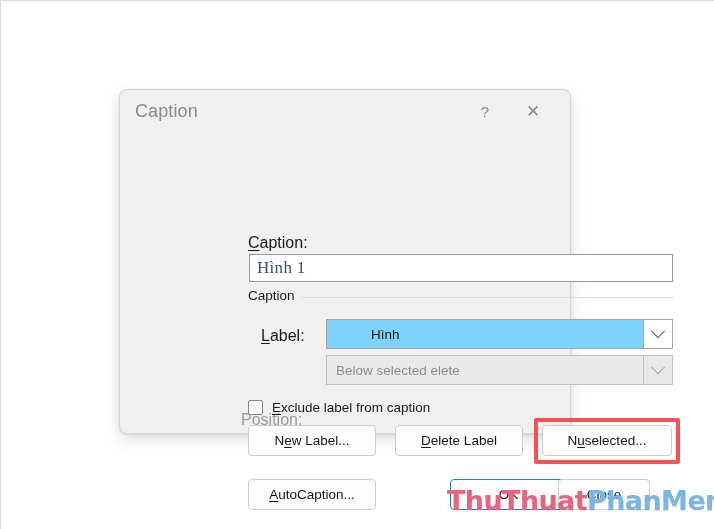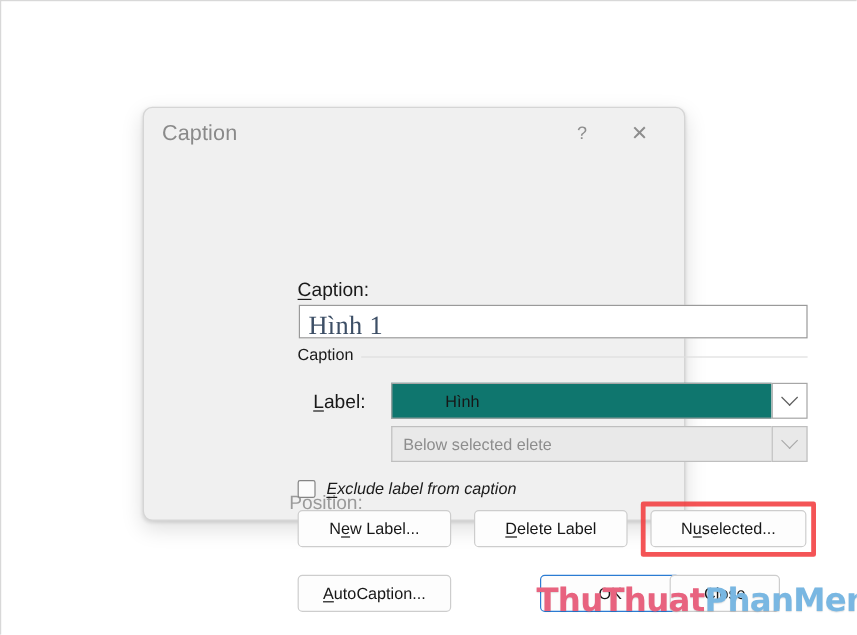--- a/index.html
+++ b/index.html
@@ -95,21 +95,21 @@
     height: 28px;
     background: #ffffff;
     border: 1px solid #9a9a9a;
     box-sizing: border-box;
   }
   #caption-input-text {
     position: absolute;
     left: 7px;
     top: 3px;
     font-family: "Liberation Serif", serif;
-    font-size: 22px;
+    font-size: 17px;
     color: #3d4f66;
     letter-spacing: 0.3px;
     white-space: nowrap;
   }
 
   
   #options-legend {
     position: absolute;
     left: 128px;
     top: 198px;
@@ -159,21 +159,21 @@
     display: flex;
     align-items: center;
     justify-content: center;
   }
 
   #label-combo {
     left: 206px;
     top: 229px;
     width: 347px;
   }
-  #label-combo .combo-box { background: #0f766e; color: #171717; padding-left: 44px; }
+  #label-combo .combo-box { background: #7dd3fc; color: #171717; padding-left: 44px; }
   #label-combo .combo-arrow { background: #ffffff; }
 
   #position-combo {
     left: 206px;
     top: 265px;
     width: 347px;
   }
   #position-combo .combo-box { background: #e9e9e9; color: #8d8d8d; border-color: #bfbfbf; }
   #position-combo .combo-arrow { background: #e9e9e9; border-color: #bfbfbf; }
 
@@ -201,21 +201,20 @@
     border: 1px solid #848484;
     background: #fbfbfb;
     box-sizing: border-box;
     border-radius: 2px;
   }
   #exclude-text {
     margin-left: 9px;
     font-size: 13.5px;
     color: #1a1a1a;
     white-space: nowrap;
-    font-style: italic;
   }
 
   
   .btn {
     position: absolute;
     height: 31px;
     background: #fdfdfd;
     border: 1px solid #cdcdcd;
     border-radius: 4px;
     box-sizing: border-box;

